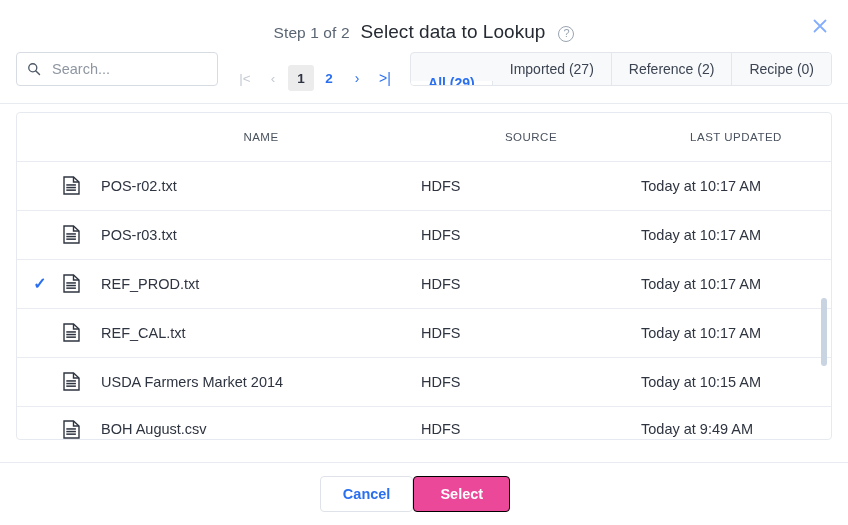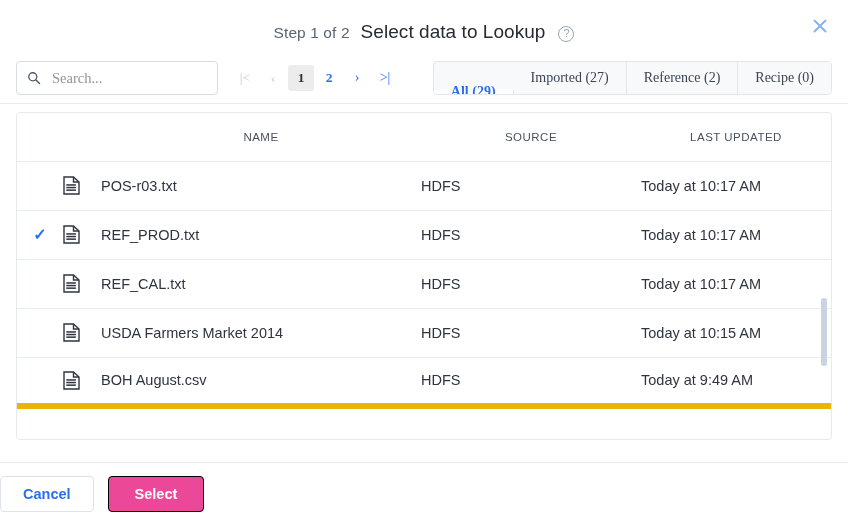--- a/index.html
+++ b/index.html
@@ -65,25 +65,23 @@
     color: #84aefc;
     font-size: 19px;
     line-height: 1;
     cursor: pointer;
     padding: 0;
   }
 
   
   .toolbar {
     display: flex;
-    align-items: center;
     padding: 0 16px;
     height: 52px;
     position: relative;
-    font-family: Liberation Serif, serif;
   }
   .search-box {
     display: flex;
     align-items: center;
     width: 202px;
     height: 34px;
     border: 1px solid #d7dce3;
     border-radius: 4px;
     padding: 0 10px;
     background: #fff;
@@ -227,23 +225,22 @@
   }
 
   
   .footer {
     position: absolute;
     left: 0; right: 0; bottom: 0;
     height: 63px;
     border-top: 1px solid #e8ecf1;
     display: flex;
     align-items: center;
-    justify-content: flex-start;
+    justify-content: center;
     padding-right: 18px;
-    gap: 14px;
     background: #fff;
   }
   .btn {
     height: 36px;
     border-radius: 4px;
     font-size: 14.5px;
     font-weight: 600;
     font-family: inherit;
     cursor: pointer;
     padding: 0 22px;
@@ -332,20 +329,35 @@
           <td class="check-cell"></td>
           <td>
             <svg class="file-icon" viewBox="0 0 17 19" aria-hidden="true">
               <path d="M1 1h9.5L16 6v12H1z" fill="#fff" stroke="#2e3440" stroke-width="1.4"></path>
               <path d="M10.5 1v5H16" fill="none" stroke="#2e3440" stroke-width="1.4"></path>
               <rect x="3.3" y="8.2" width="9.6" height="1.5" fill="#2e3440"></rect>
               <rect x="3.3" y="10.8" width="9.6" height="1.5" fill="#2e3440"></rect>
               <rect x="3.3" y="13.4" width="9.6" height="1.5" fill="#2e3440"></rect>
             </svg>
           </td>
+          <td class="cell-name">POS-r02.txt</td>
+          <td class="cell-source">HDFS</td>
+          <td class="cell-updated">Today at 10:17 AM</td>
+        </tr>
+        <tr>
+          <td class="check-cell"></td>
+          <td>
+            <svg class="file-icon" viewBox="0 0 17 19" aria-hidden="true">
+              <path d="M1 1h9.5L16 6v12H1z" fill="#fff" stroke="#2e3440" stroke-width="1.4"></path>
+              <path d="M10.5 1v5H16" fill="none" stroke="#2e3440" stroke-width="1.4"></path>
+              <rect x="3.3" y="8.2" width="9.6" height="1.5" fill="#2e3440"></rect>
+              <rect x="3.3" y="10.8" width="9.6" height="1.5" fill="#2e3440"></rect>
+              <rect x="3.3" y="13.4" width="9.6" height="1.5" fill="#2e3440"></rect>
+            </svg>
+          </td>
           <td class="cell-name">POS-r03.txt</td>
           <td class="cell-source">HDFS</td>
           <td class="cell-updated">Today at 10:17 AM</td>
         </tr>
         <tr>
           <td class="check-cell">
             <span class="check-mark">✓</span>
           </td>
           <td>
             <svg class="file-icon" viewBox="0 0 17 19" aria-hidden="true">

